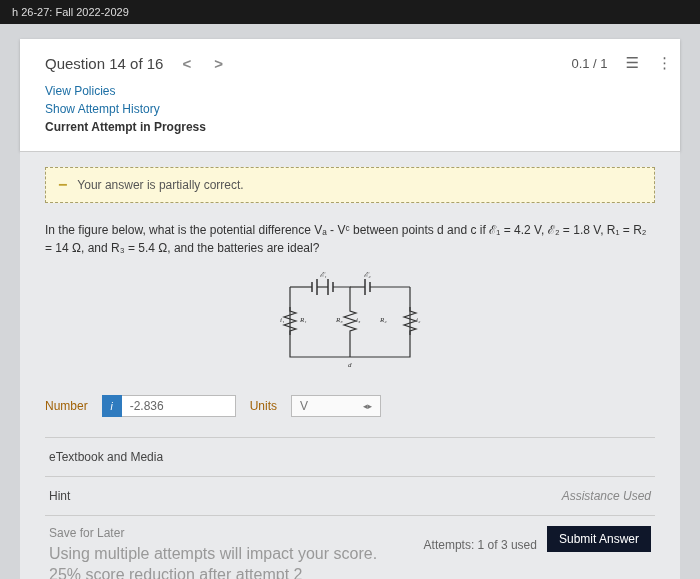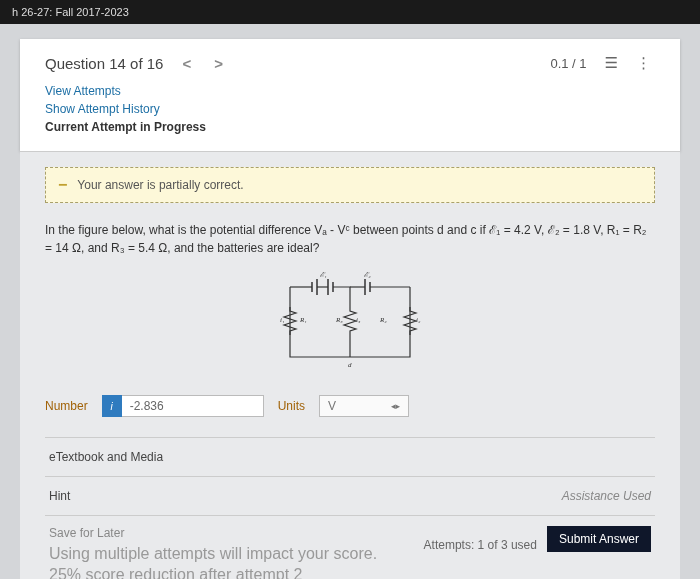--- a/index.html
+++ b/index.html
@@ -1,68 +1,68 @@
 <!DOCTYPE html>
 <html><head>
 <meta charset="utf-8">
 <style>
   * { box-sizing: border-box; margin: 0; padding: 0; }
   body { font-family: Arial, sans-serif; background: #b5b8bb; font-size: 12px; color: #333; }
   .browser-tab { background: #1a1a1a; color: #ddd; padding: 6px 12px; font-size: 11px; }
   .page { background: #d4d6d9; padding: 15px 20px; }
-  .card { background: #fff; padding: 15px 29px 5px 25px; box-shadow: 0 1px 3px rgba(0,0,0,0.2); }
+  .card { background: #fff; padding: 15px 8px 5px 25px; box-shadow: 0 1px 3px rgba(0,0,0,0.2); }
   .q-header { display: flex; align-items: center; justify-content: space-between; padding-bottom: 10px; }
   .q-title { font-size: 15px; color: #444; display: flex; align-items: center; gap: 15px; }
   .chev { color: #888; font-size: 15px; cursor: pointer; padding: 0 4px; font-weight: bold; }
   .q-right { display: flex; align-items: center; gap: 18px; color: #555; font-size: 13px; }
   .icon-btn { color: #666; font-size: 15px; cursor: pointer; }
   .link { color: #1d6fa5; font-size: 12px; padding: 2px 0; cursor: pointer; }
   .current { font-size: 12px; font-weight: bold; color: #333; padding: 2px 0 12px 0; }
   .content { padding: 15px 25px 20px 25px; background: #e9eaec; border-top: 1px solid #ccc; }
   .feedback {
     background: #fdf8d9; border: 1px dashed #a9a06a; padding: 8px 12px;
     display: flex; align-items: center; gap: 10px; font-size: 12px; color: #555; margin-bottom: 18px;
   }
   .minus { color: #c0a030; font-weight: bold; font-size: 16px; }
   .prompt { font-size: 12px; color: #333; line-height: 1.5; margin-bottom: 10px; }
   .circuit { width: 160px; height: 110px; margin: 10px auto 18px auto; display: block; }
   .answer-row { display: flex; align-items: center; gap: 14px; margin-bottom: 20px; }
   .lbl { font-size: 12px; color: #a16207; }
   .num-group { display: flex; align-items: stretch; }
   .info-badge { background: #2f7bbf; color: #fff; width: 20px; display: flex; align-items: center; justify-content: center; font-size: 10px; font-style: italic; }
-  .num-input { border: 1px solid #bbb; border-left: none; padding: 3px 8px; width: 142px; font-size: 12px; color: #666; }
+  .num-input { border: 1px solid #bbb; border-left: none; padding: 3px 8px; width: 114px; font-size: 12px; color: #666; }
   .units-select { border: 1px solid #bbb; background: #fafafa; padding: 3px 8px; width: 90px; font-size: 12px; color: #777; display: flex; justify-content: space-between; align-items: center; }
   .section { border-top: 1px solid #ccc; padding: 12px 4px; font-size: 12px; color: #444; display: flex; justify-content: space-between; align-items: center; }
   .assist { color: #888; font-size: 12px; font-style: italic; }
   .footer { display: flex; justify-content: space-between; align-items: flex-start; padding: 10px 4px 4px 4px; border-top: 1px solid #ccc; }
   .save { color: #888; font-size: 12px; cursor: pointer; }
   .note { color: #999; font-size: 16px; line-height: 1.3; margin-top: 4px; }
   .right-foot { display: flex; align-items: flex-end; gap: 10px; font-size: 12px; color: #666; }
   .submit { background: #0f172a; color: #fff; border: none; padding: 6px 12px; font-size: 12px; cursor: pointer; }
 </style>
 </head>
 <body>
 
-<div class="browser-tab">h 26-27: Fall 2017-2023</div>
+<div class="browser-tab">h 26-27: Fall 2022-2029</div>
 
 <div class="page">
   <div class="card">
     <div class="q-header">
       <div class="q-title">
         <span>Question 14 of 16</span>
         <span class="chev">&lt;</span>
         <span class="chev">&gt;</span>
       </div>
       <div class="q-right">
         <span>0.1 / 1</span>
         <span class="icon-btn">☰</span>
         <span class="icon-btn">⋮</span>
       </div>
     </div>
-    <div class="link">View Attempts</div>
+    <div class="link">View Policies</div>
     <div class="link">Show Attempt History</div>
     <div class="current">Current Attempt in Progress</div>
   </div>
 
   <div class="content">
 
     <div class="feedback">
       <span class="minus">−</span>
       <span>Your answer is partially correct.</span>
     </div>

